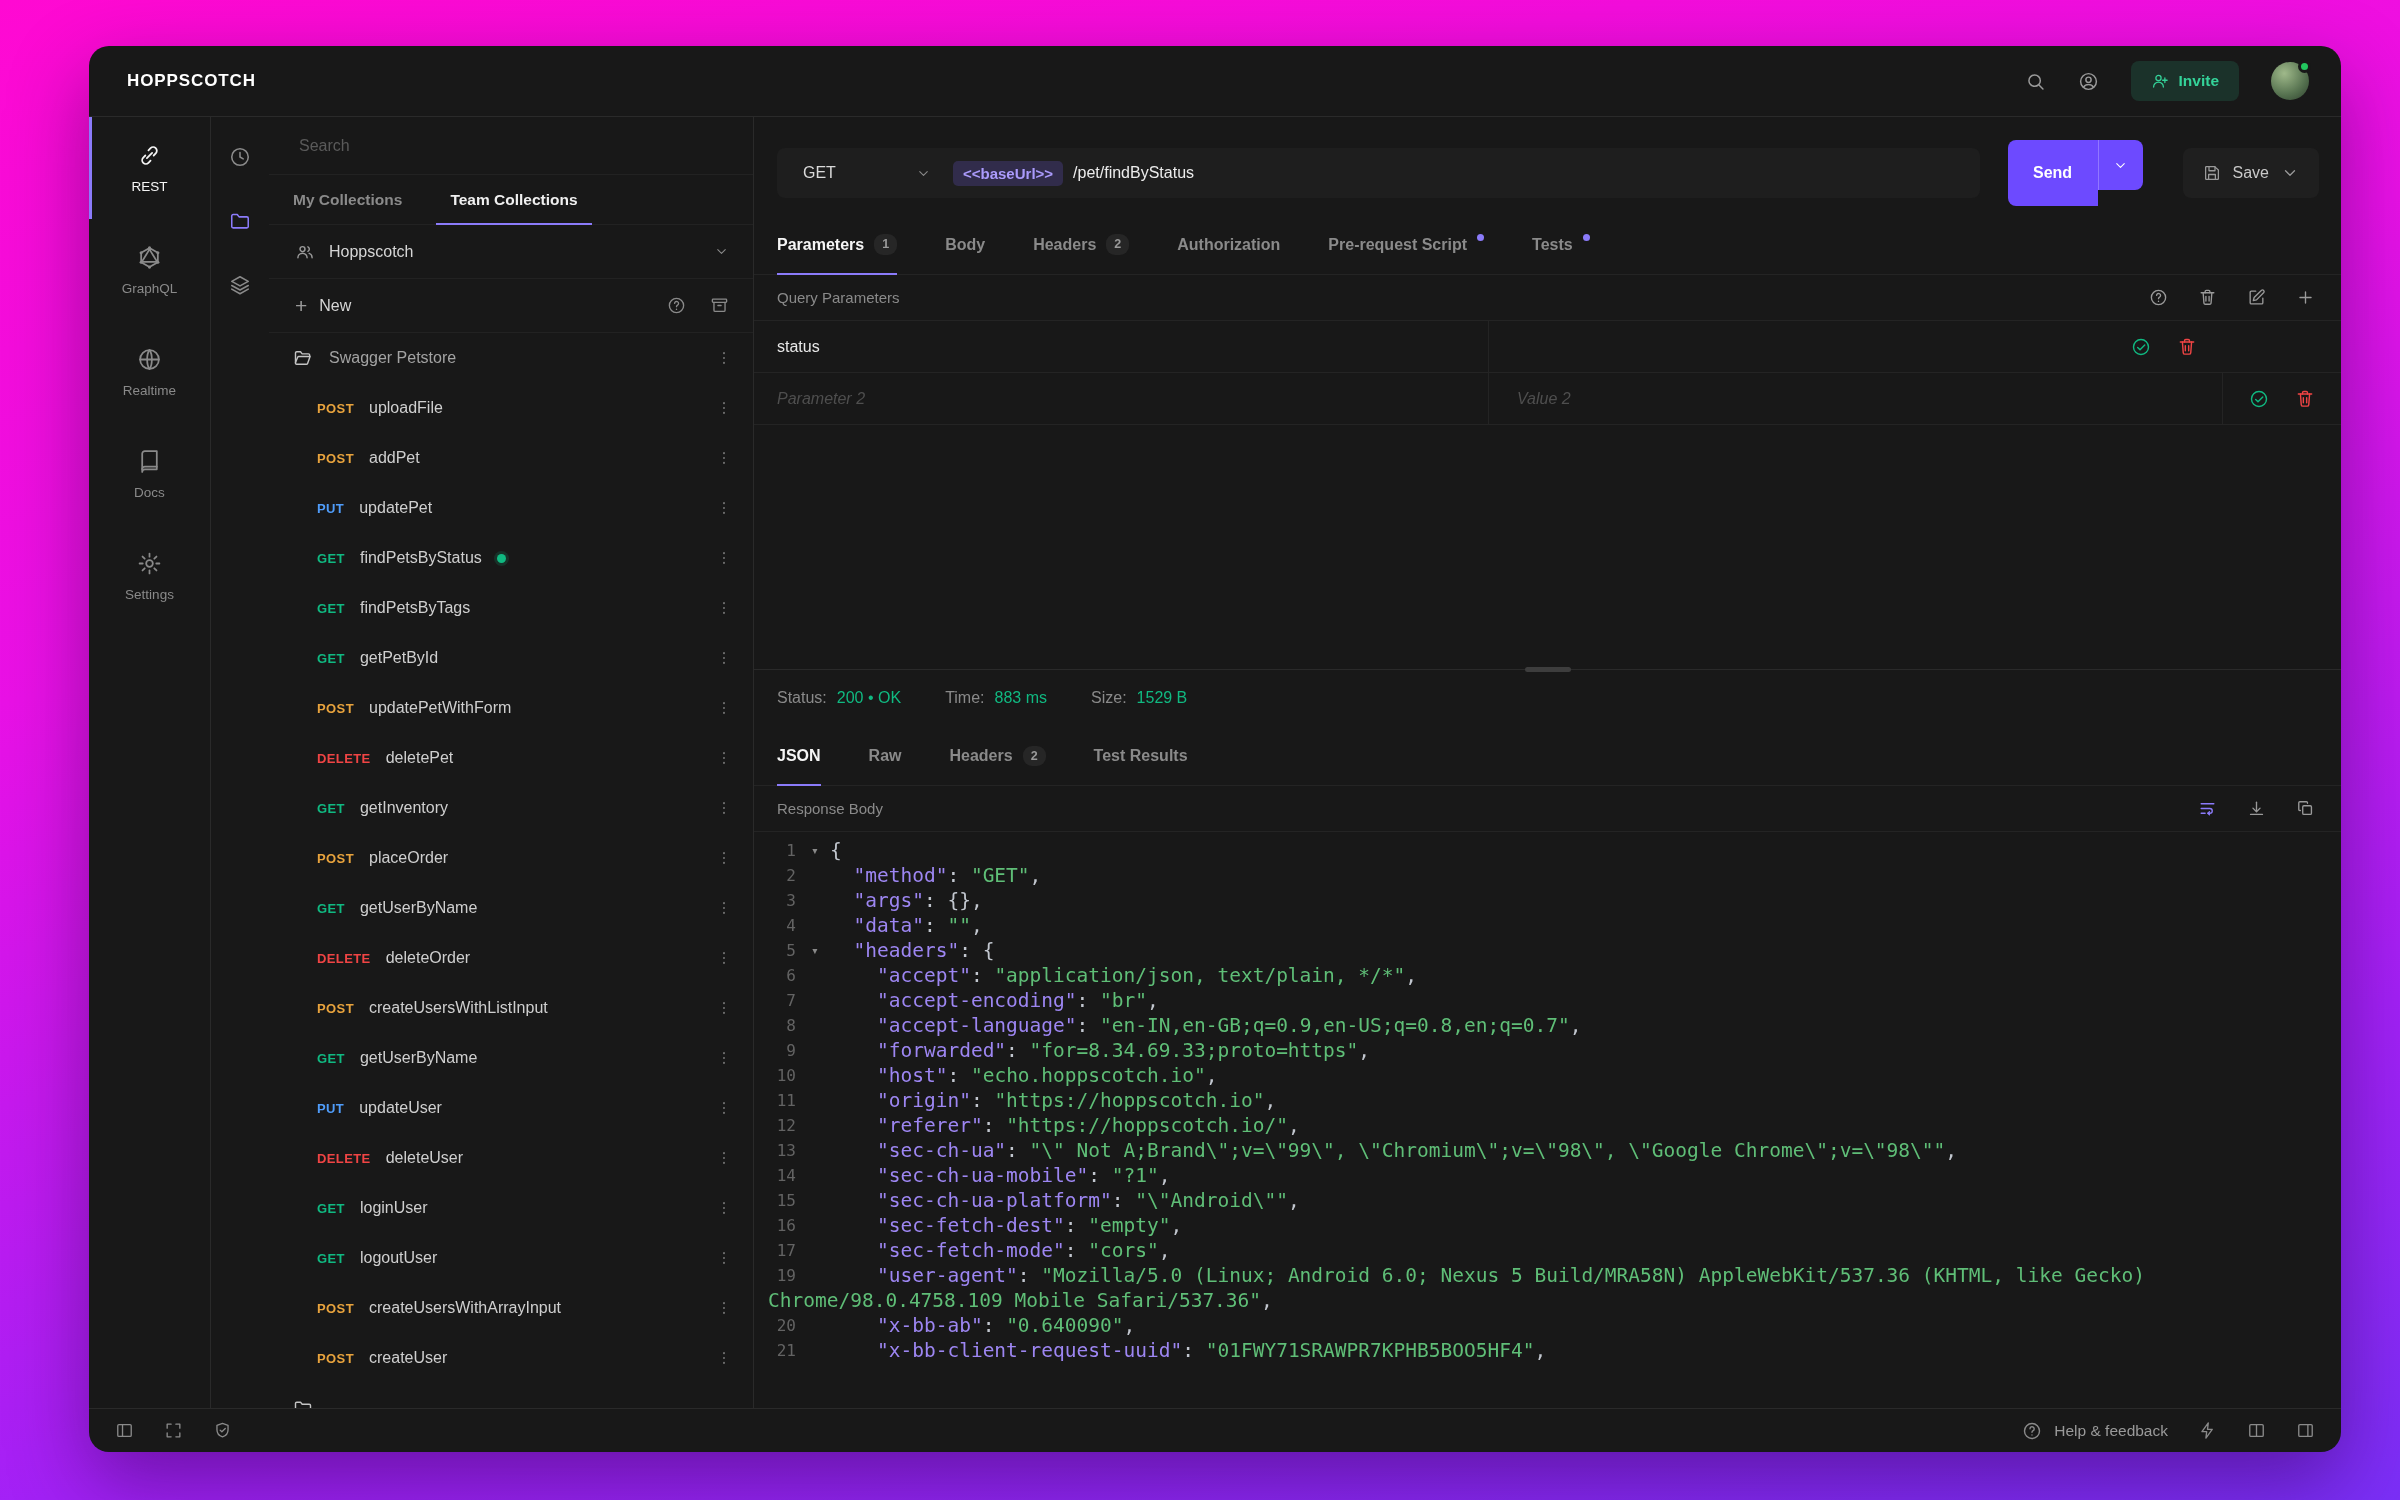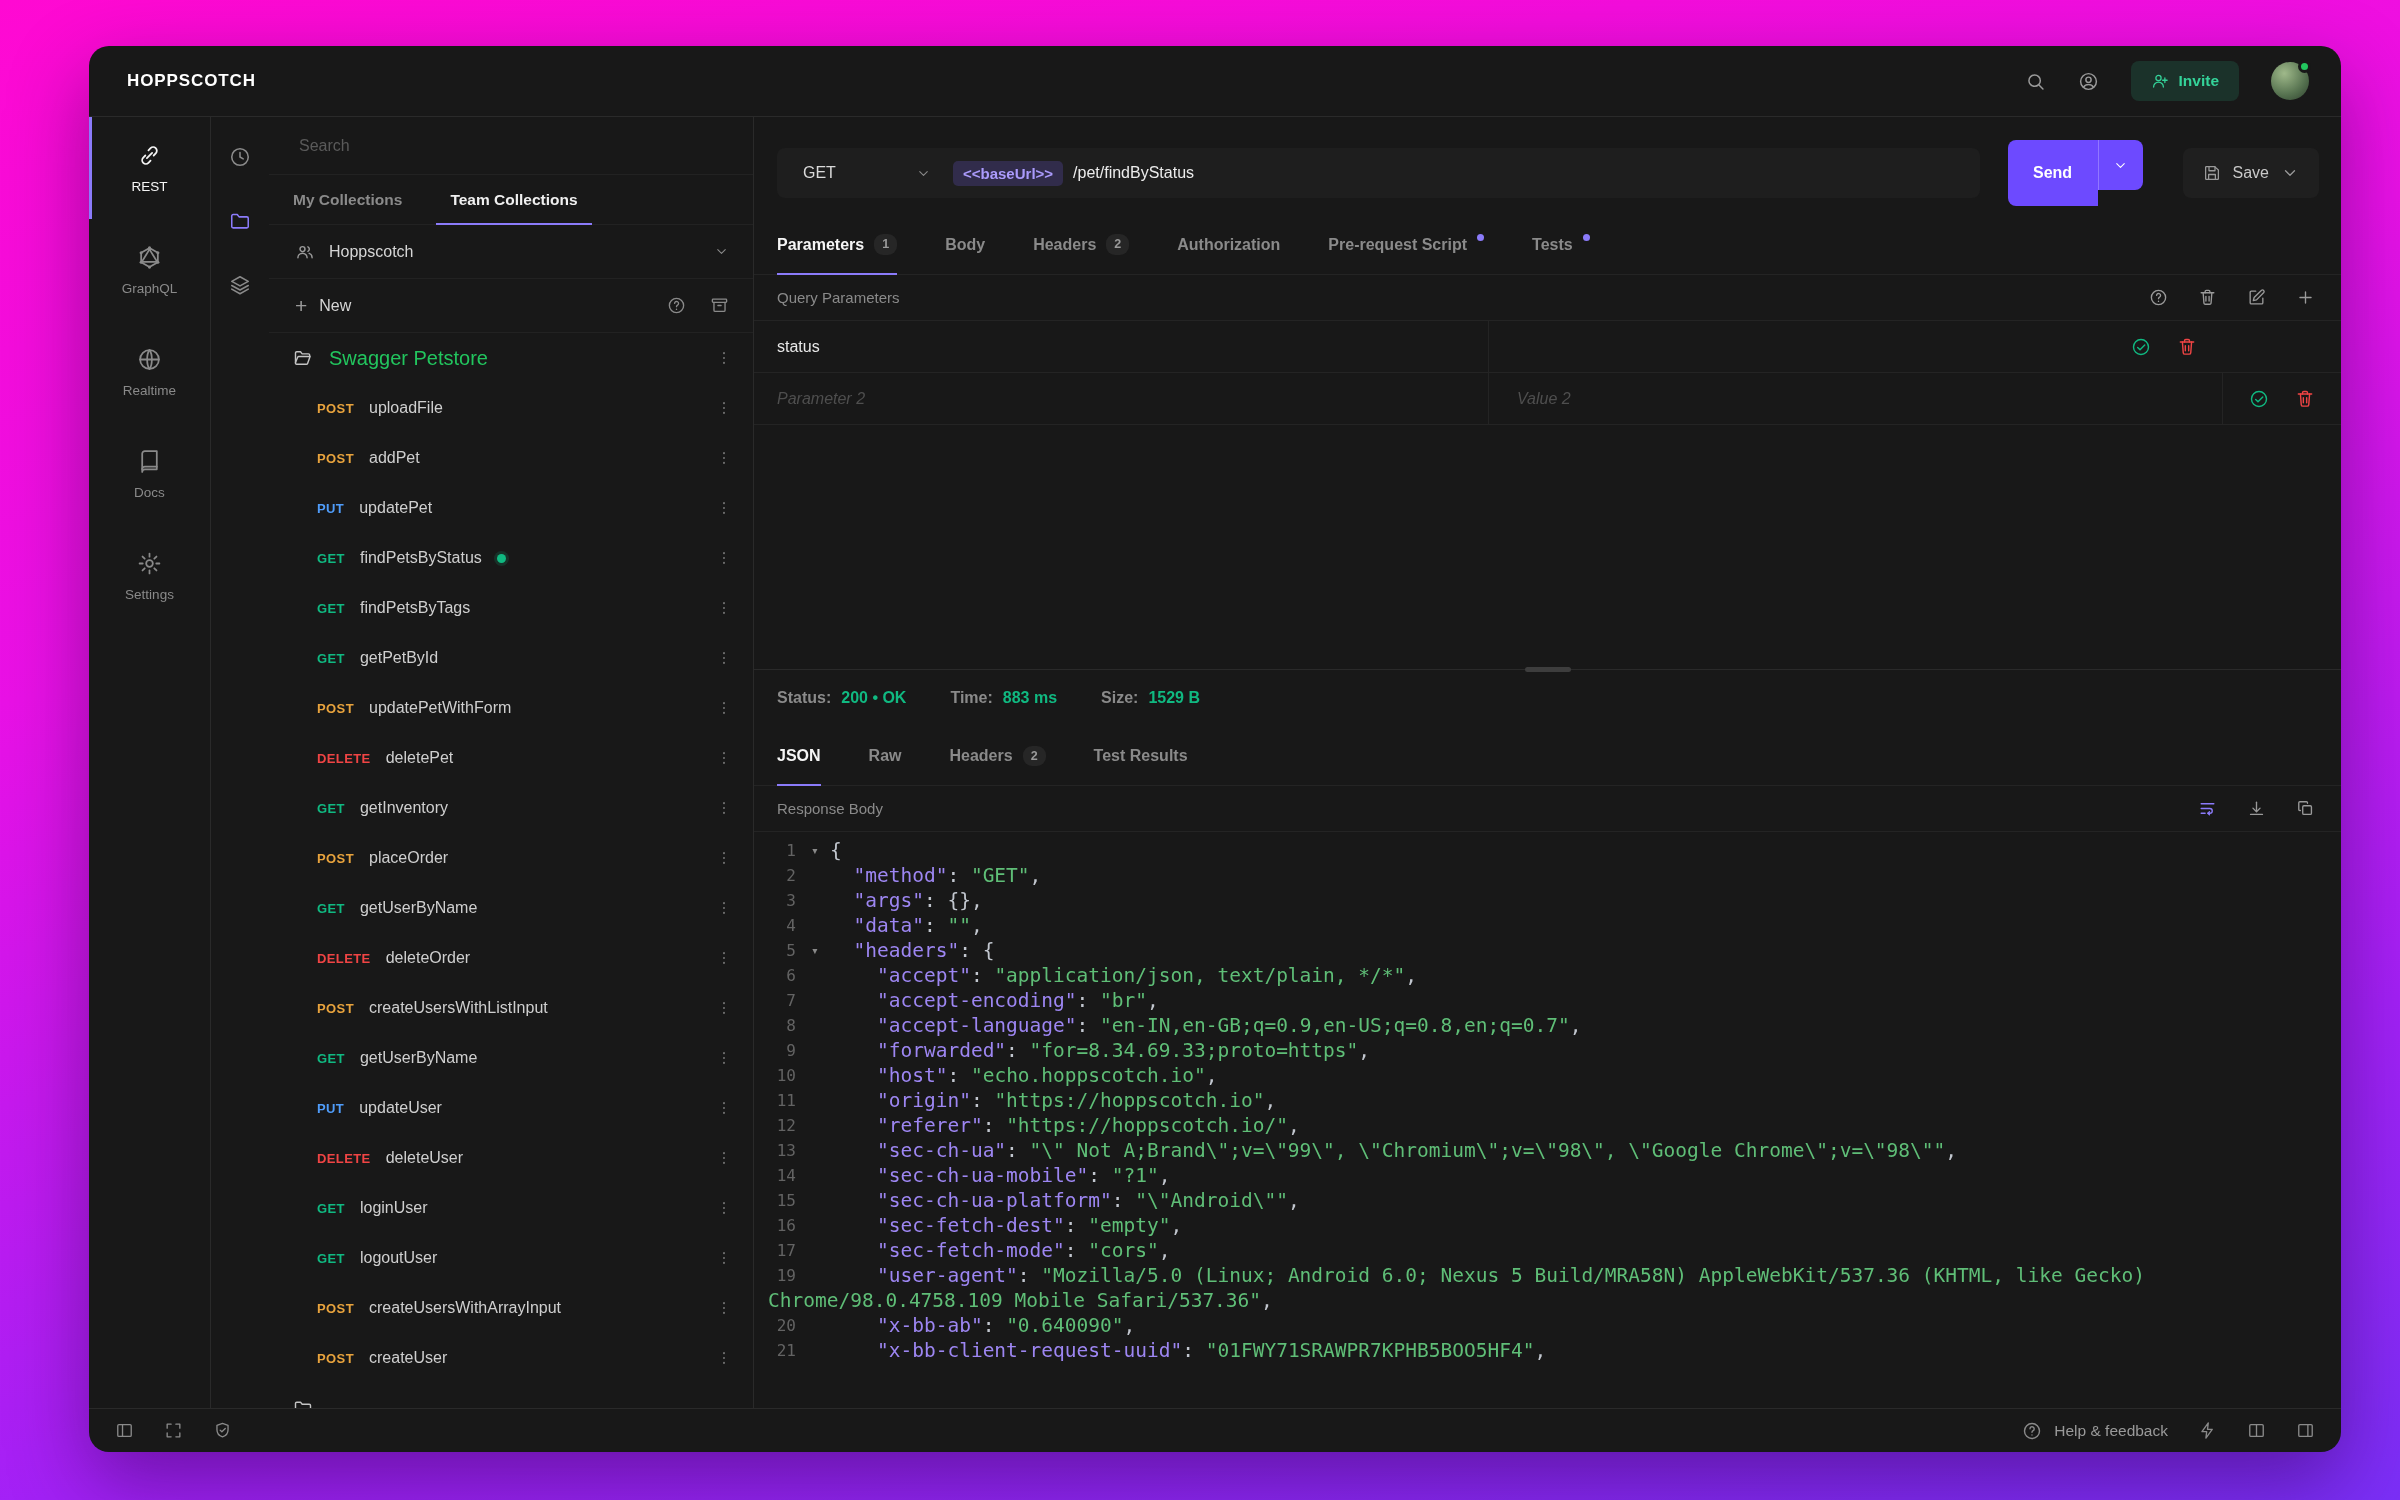--- a/index.html
+++ b/index.html
@@ -62,21 +62,21 @@
   .teamname { font-size:16px; color:#d6d6d6; }
   .chev { width:15px; height:15px; color:#8a8a8a; display:inline-flex; }
   .newbtn { display:flex; align-items:center; gap:12px; background:none; border:none; color:#d6d6d6; font-size:16px; font-family:inherit; cursor:pointer; }
   .newbtn .plus { font-size:21px; color:#9a9a9a; line-height:1; }
   .nr-icons { display:flex; gap:24px; }
   .nr-icons span { width:19px; height:19px; color:#8a8a8a; cursor:pointer; }
   .tree { flex:1; overflow:hidden; }
   .trow { height:50px; display:flex; align-items:center; padding:0 20px 0 24px; cursor:pointer; }
   .trow.req { padding-left:48px; }
   .fic { width:20px; height:20px; color:#c4c4c4; margin-right:16px; display:inline-flex; }
-  .fname { font-size:20px; color:#22c55e; font-weight:500; }
+  .fname { font-size:16px; color:#a3a3a3; font-weight:500; }
   .mtag { font-size:13px; font-weight:700; letter-spacing:.4px; margin-right:15px; }
   .rname { font-size:16px; color:#cfcfcf; }
   .adot { width:9px; height:9px; border-radius:50%; background:#10b981; margin-left:15px; box-shadow:0 0 0 3px rgba(16,185,129,.16); }
   .kebab { margin-left:auto; width:18px; height:18px; color:#6f6f6f; display:inline-flex; }
 
   
   .main { flex:1; display:flex; flex-direction:column; min-width:0; }
   .reqbar { flex:none; height:98px; display:flex; align-items:center; padding:14px 22px 0 23px; }
   .urlbox { flex:1; height:50px; background:#1e1e1e; border-radius:8px; display:flex; align-items:center; min-width:0; }
   .mselect { width:170px; flex:none; display:flex; align-items:center; justify-content:space-between; padding:0 16px 0 26px; font-size:16px; color:#dadada; font-weight:500; cursor:pointer; }
@@ -109,21 +109,21 @@
   .pactions { display:flex; align-items:center; justify-content:flex-end; gap:26px; padding-right:26px; }
   .pic { width:20px; height:20px; cursor:pointer; display:inline-flex; }
   .pic.ok { color:#10b981; }
   .pic.del { color:#ef4444; }
 
   .spacer { flex:3; }
   .splitline { flex:none; height:0; border-top:1px solid #2a2a2a; position:relative; }
   .handle { position:absolute; left:50%; top:-3px; transform:translateX(-50%); width:46px; height:5px; border-radius:3px; background:#3d3d3d; cursor:row-resize; }
 
   .statusrow { flex:none; height:56px; display:flex; align-items:center; gap:44px; padding:0 23px; }
-  .stat { display:flex; gap:10px; font-size:16px; font-weight:700;align-items:flex-end; }
+  .stat { display:flex; gap:10px; font-size:16px; font-weight:400;align-items:flex-end; }
   .stat .sl { color:#8a8a8a; }
   .stat .sv { color:#10b981; }
 
   .code { flex:7; overflow:hidden; font-family:"DejaVu Sans Mono","Liberation Mono",monospace; padding-top:6px; min-height:0; }
   .crow { height:25px; display:flex; line-height:25px; font-size:19.5px; }
   .lnum { width:46px; flex:none; text-align:right; color:#636363; font-size:16px; padding-right:4px; cursor:text; }
   .fold { width:30px; flex:none; text-align:center; color:#8a8a8a; font-size:13px; cursor:pointer; }
   .ctext { white-space:pre; overflow:hidden; cursor:text; }
   .ctext.cont { padding-left:14px; }
   .tk-k { color:#9d86f2; }

